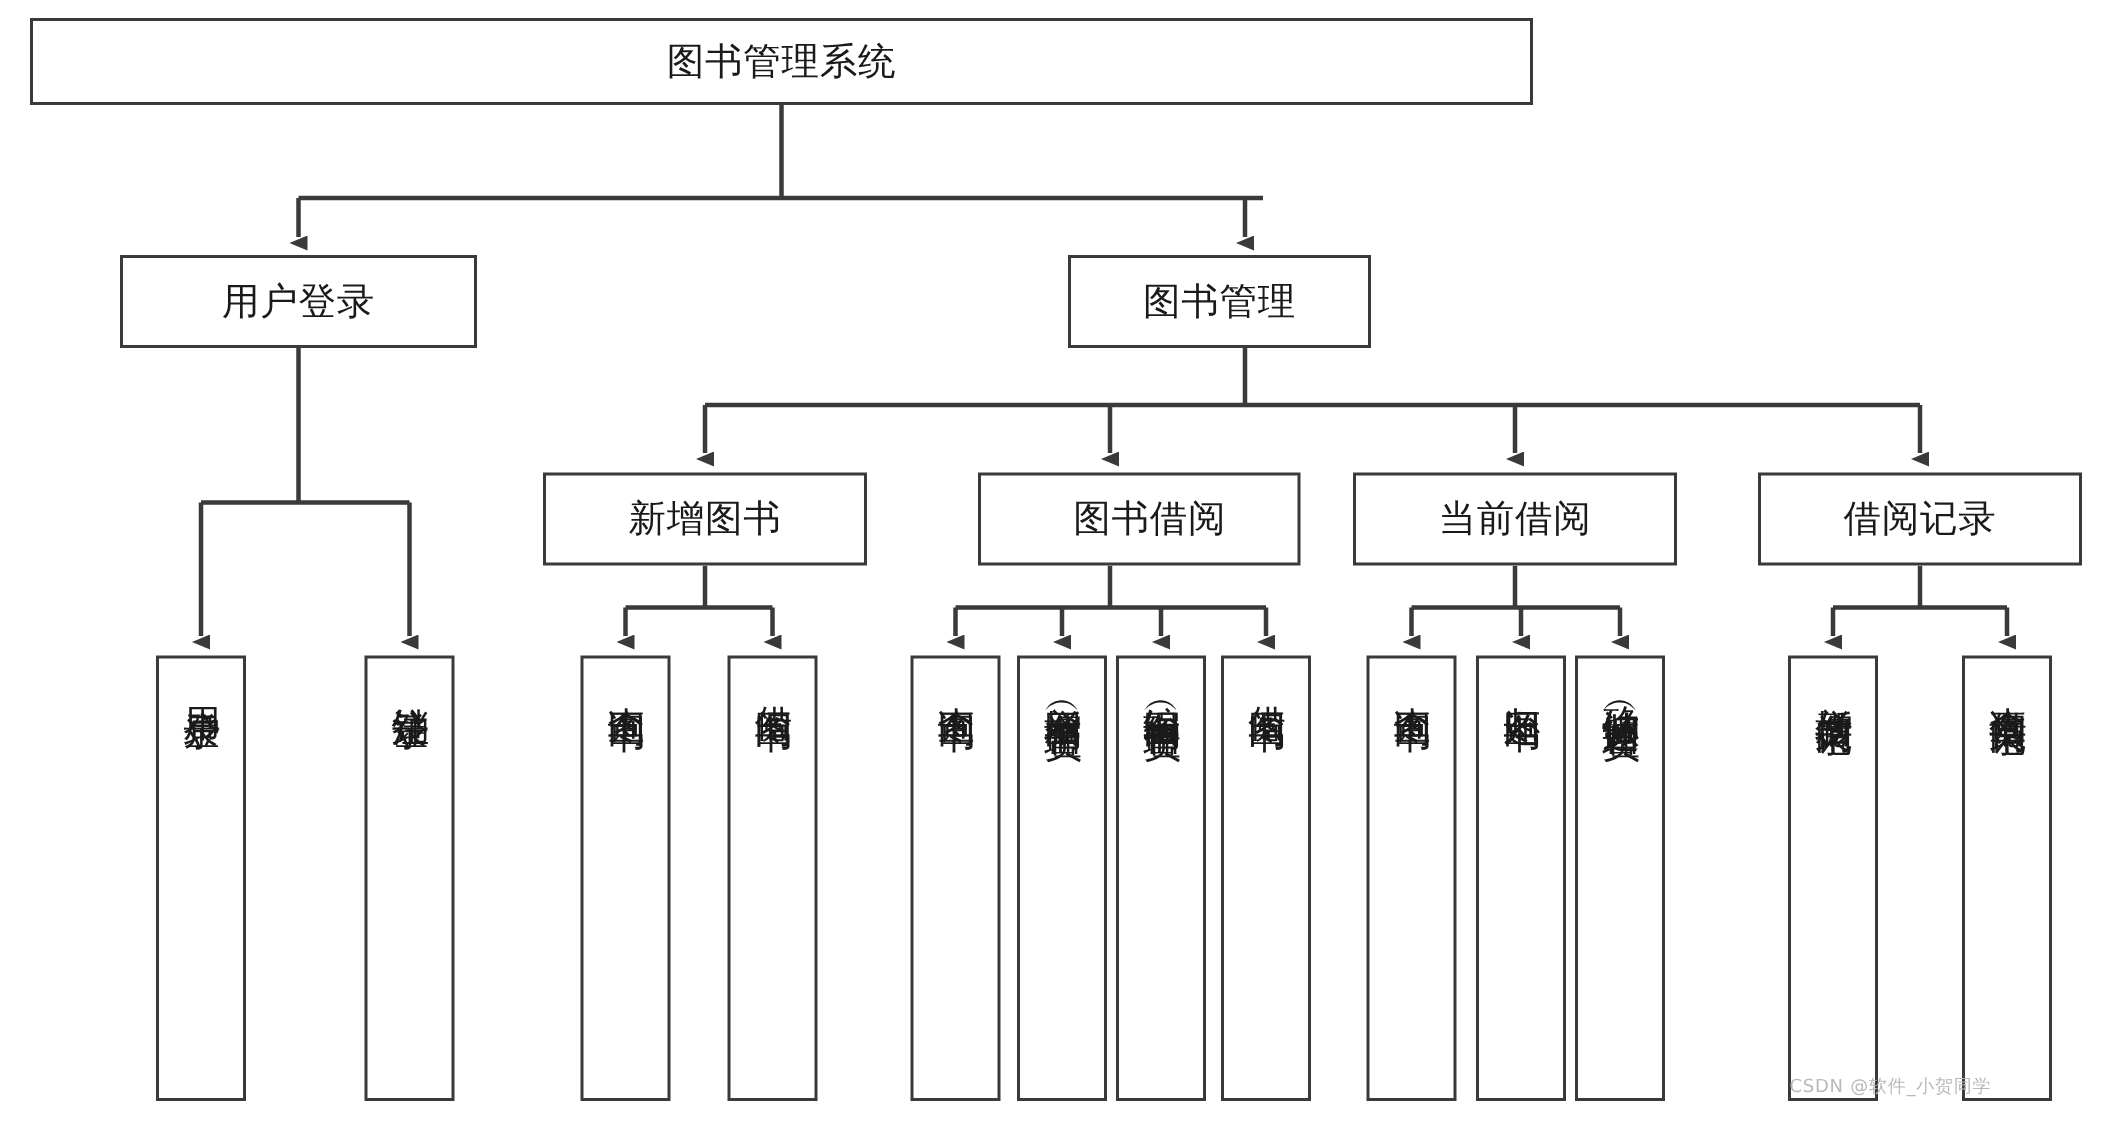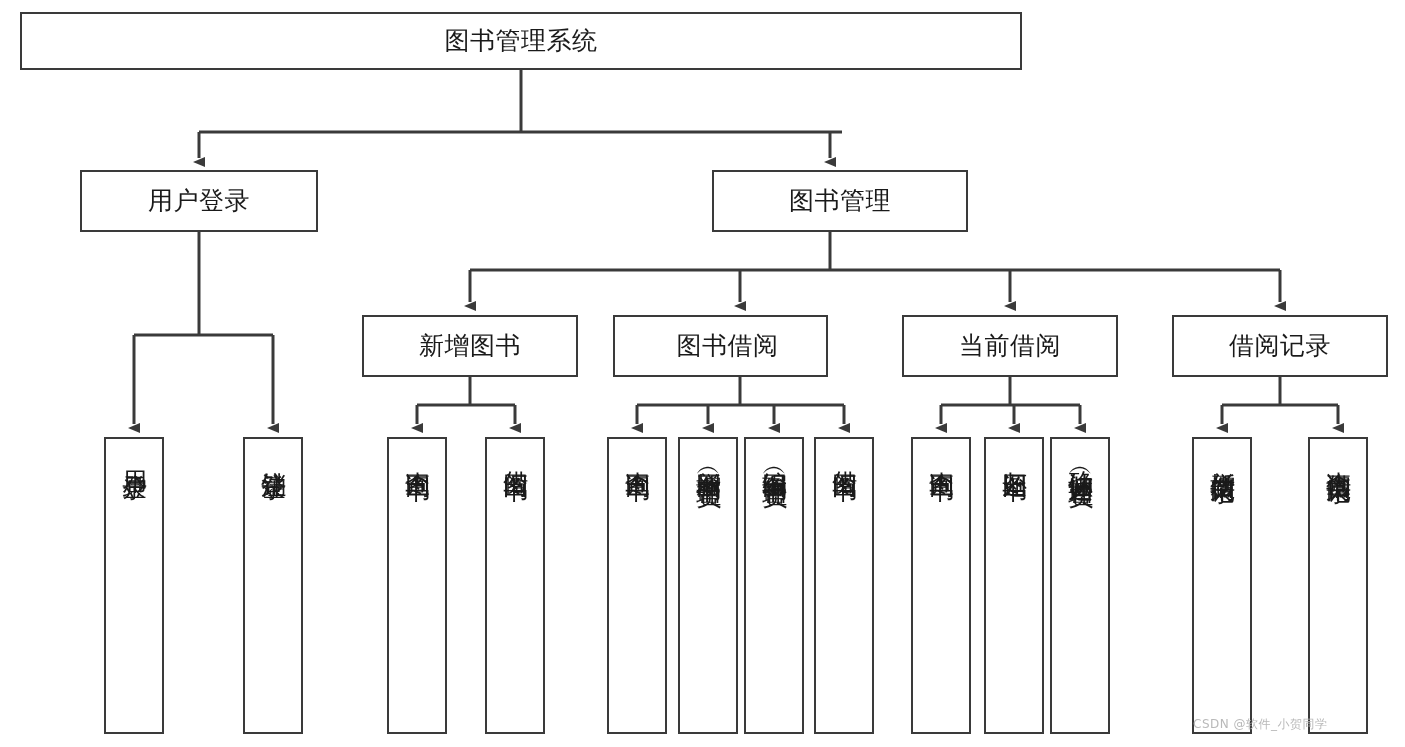--- a/index.html
+++ b/index.html
@@ -125,28 +125,28 @@
     </g>
   </svg>
 
   <div class="node horiz root" style="left:20px; top:12px; width:1002px; height:58px;">
     <span class="label">图书管理系统</span>
   </div>
 
   <div class="node horiz" style="left:80px; top:170px; width:238px; height:62px;">
     <span class="label">用户登录</span>
   </div>
-  <div class="node horiz" style="left:712px; top:170px; width:256px; height:62px;">
+  <div class="node horiz" style="left:712px; top:170px; width:202px; height:62px;">
     <span class="label">图书管理</span>
   </div>
 
   <div class="node horiz" style="left:362px; top:315px; width:216px; height:62px;">
     <span class="label">新增图书</span>
   </div>
-  <div class="node horiz" style="left:613px; top:315px; width:215px; height:62px;padding-left:14px;">
+  <div class="node horiz" style="left:652px; top:315px; width:215px; height:62px;padding-left:14px;">
     <span class="label">图书借阅</span>
   </div>
   <div class="node horiz" style="left:902px; top:315px; width:216px; height:62px;">
     <span class="label">当前借阅</span>
   </div>
   <div class="node horiz" style="left:1172px; top:315px; width:216px; height:62px;">
     <span class="label">借阅记录</span>
   </div>
 
   <div class="node vert" style="left:104px; top:437px; width:60px; height:297px;">

